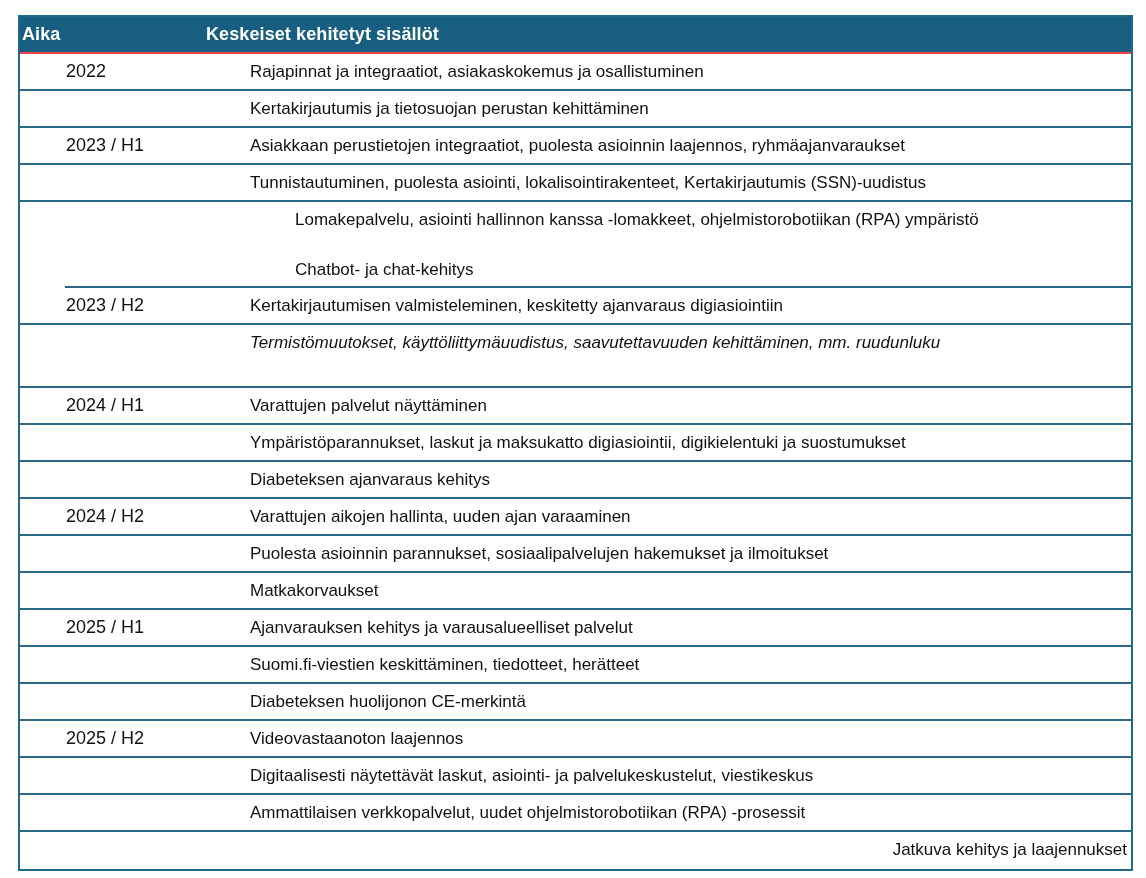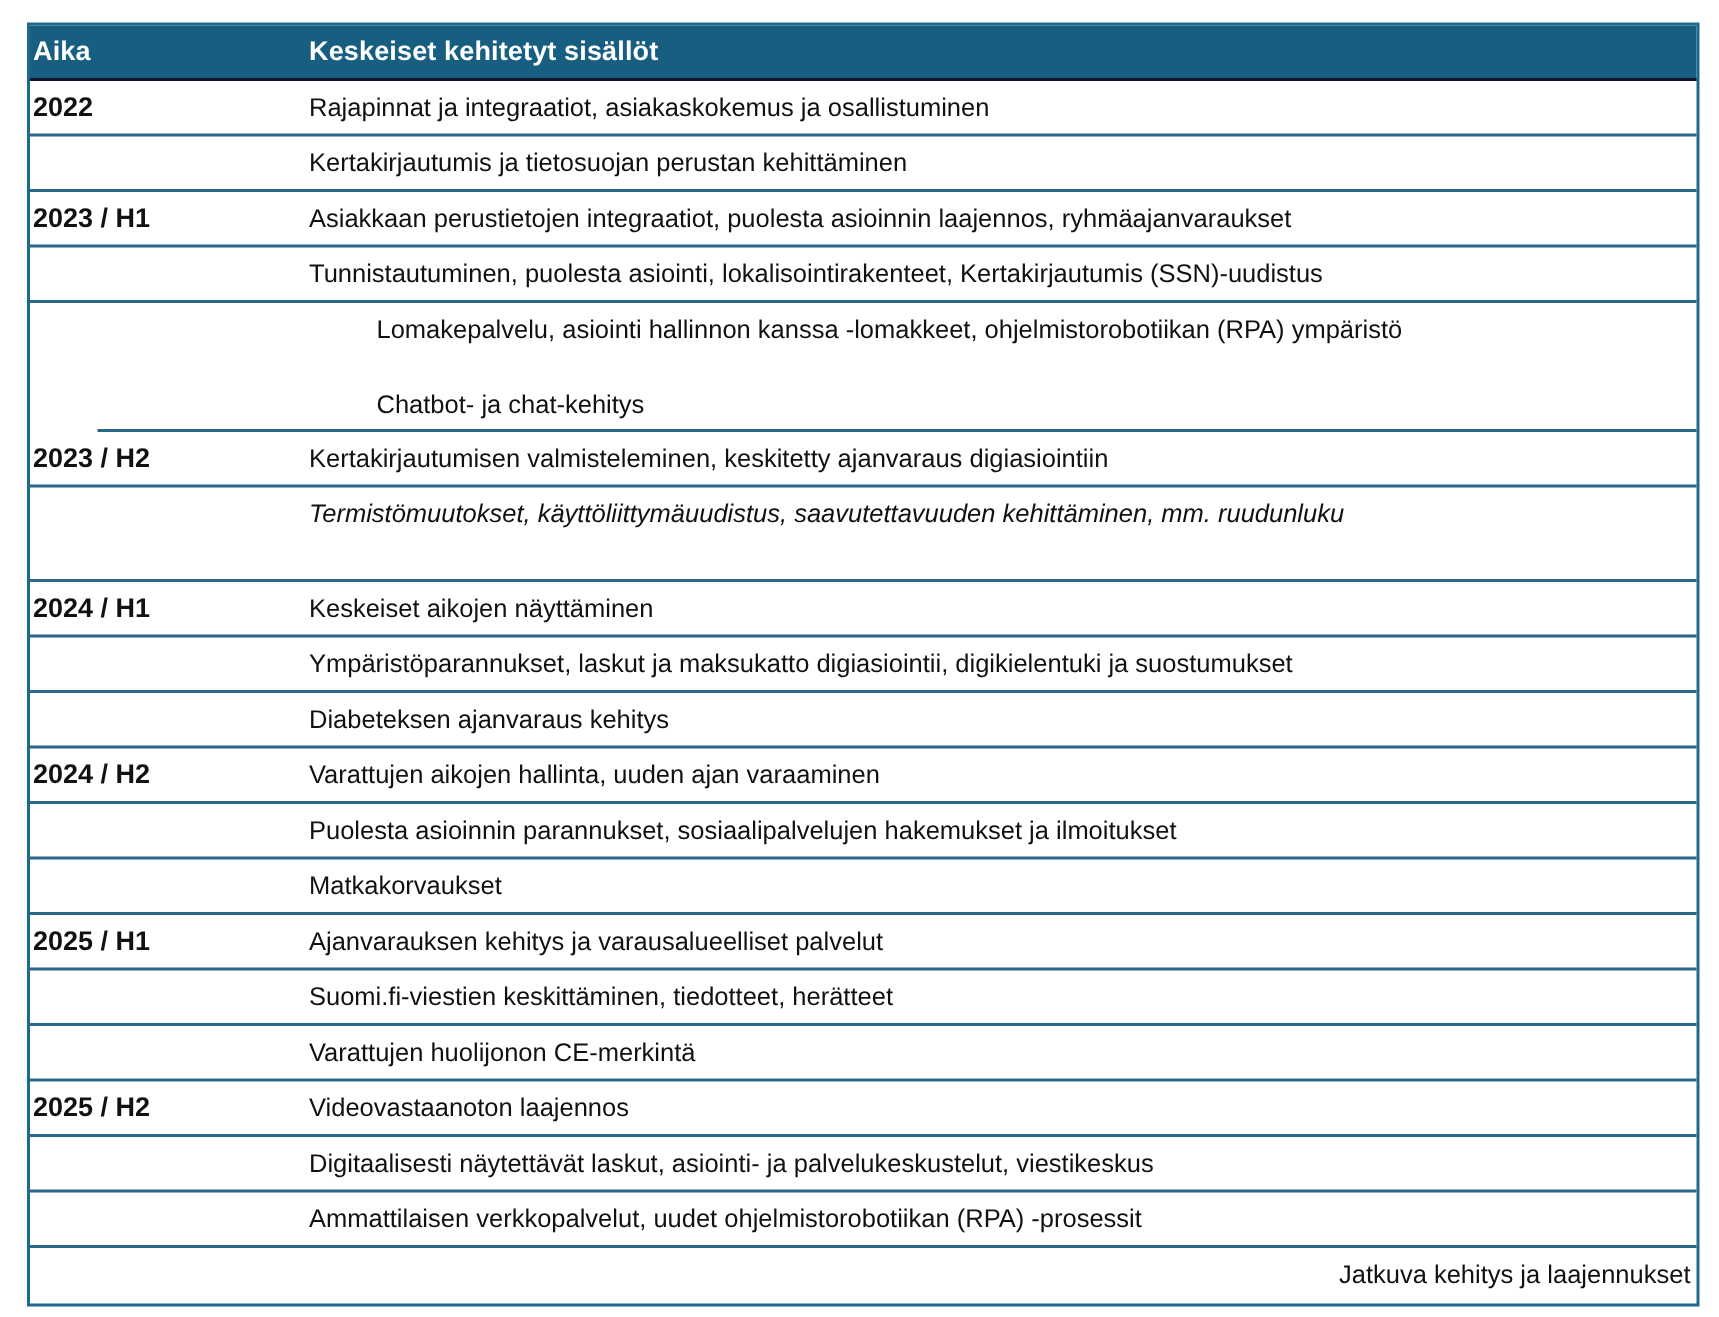--- a/index.html
+++ b/index.html
@@ -5,31 +5,31 @@
   html, body { margin: 0; padding: 0; background: #ffffff; }
   body { width: 1146px; height: 878px; position: relative; overflow: hidden; }
   .tbl {
     position: absolute; left: 18px; top: 15px; width: 1115px;
     border: 2px solid #1e6a8c; box-sizing: border-box;
     font-family: "Liberation Sans", sans-serif; color: #111;
   }
   .hdr {
     display: flex; height: 37px; align-items: center;
     background: #175e80; color: #fff; font-weight: bold; font-size: 18px;
-    border-bottom: 2px solid #0f172a; box-sizing: border-box;
+    border-bottom: 2px solid #ef4444; box-sizing: border-box;
   }
   .row {
     display: flex; align-items: flex-start;
     border-bottom: 2px solid #2a6788; box-sizing: border-box;
   }
   .row:last-child { border-bottom: none; text-align: right; }
   .c1 { width: 186px; padding-left: 2px; box-sizing: border-box; flex: none; }
   .c2 { flex: 1; padding-right: 4px; box-sizing: border-box; }
   .hdr .c1, .hdr .c2 { letter-spacing: 0.1px; }
-  .row .c1 { font-weight: bold; font-size: 18px; line-height: 35px; }
+  .row .c1 { font-weight: normal; font-size: 18px; line-height: 35px; margin-left: 44px; }
   .row .c2 { font-size: 17px; line-height: 35px; white-space: nowrap; }
   .row .c2.wrap { white-space: normal; line-height: 28px; padding-top: 4px; padding-bottom: 2px; }
   .row .c2 .para { display: block; }
   .row .c2 .para + .para { margin-top: 15px; }
   .h37 { height: 37px; }
   .h86 { height: 86px; margin-left: 45px; }
   .h63 { height: 63px; font-style: italic; }
   .row .c2.multi { line-height: 35px; }
 </style>
 </head>
@@ -67,21 +67,21 @@
   <div class="row h37">
     <div class="c1">2023 / H2</div>
     <div class="c2">Kertakirjautumisen valmisteleminen, keskitetty ajanvaraus digiasiointiin</div>
   </div>
   <div class="row h63">
     <div class="c1"></div>
     <div class="c2 wrap" style="max-width:840px">Termistömuutokset, käyttöliittymäuudistus, saavutettavuuden kehittäminen, mm. ruudunluku</div>
   </div>
   <div class="row h37">
     <div class="c1">2024 / H1</div>
-    <div class="c2">Keskeiset aikojen näyttäminen</div>
+    <div class="c2">Varattujen palvelut näyttäminen</div>
   </div>
   <div class="row h37">
     <div class="c1"></div>
     <div class="c2">Ympäristöparannukset, laskut ja maksukatto digiasiointii, digikielentuki ja suostumukset</div>
   </div>
   <div class="row h37">
     <div class="c1"></div>
     <div class="c2">Diabeteksen ajanvaraus kehitys</div>
   </div>
   <div class="row h37">
@@ -99,21 +99,21 @@
   <div class="row h37">
     <div class="c1">2025 / H1</div>
     <div class="c2">Ajanvarauksen kehitys ja varausalueelliset palvelut</div>
   </div>
   <div class="row h37">
     <div class="c1"></div>
     <div class="c2">Suomi.fi-viestien keskittäminen, tiedotteet, herätteet</div>
   </div>
   <div class="row h37">
     <div class="c1"></div>
-    <div class="c2">Varattujen huolijonon CE-merkintä</div>
+    <div class="c2">Diabeteksen huolijonon CE-merkintä</div>
   </div>
   <div class="row h37">
     <div class="c1">2025 / H2</div>
     <div class="c2">Videovastaanoton laajennos</div>
   </div>
   <div class="row h37">
     <div class="c1"></div>
     <div class="c2">Digitaalisesti näytettävät laskut, asiointi- ja palvelukeskustelut, viestikeskus</div>
   </div>
   <div class="row h37">

